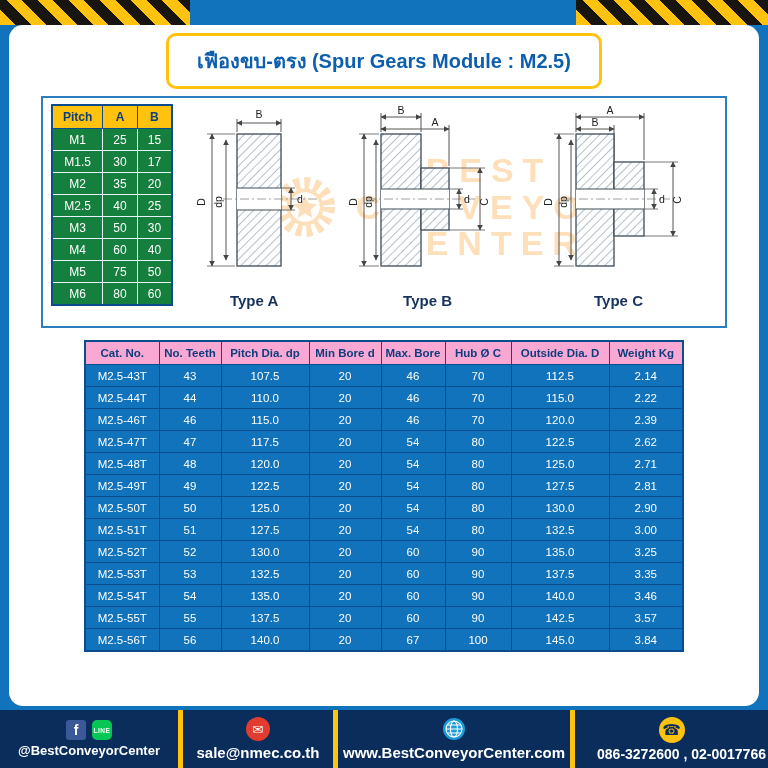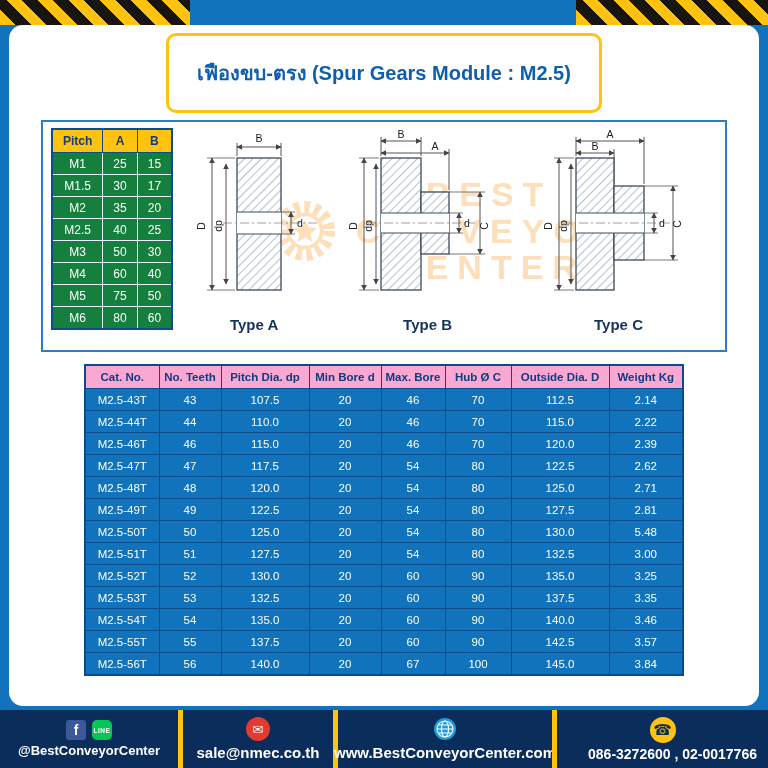--- a/index.html
+++ b/index.html
@@ -6,21 +6,21 @@
   body{width:768px;height:768px;position:relative;overflow:hidden;
        background:#1173bb;font-family:"Liberation Sans",sans-serif;}
   .hazard{position:absolute;top:0;height:25px;
           background:repeating-linear-gradient(45deg,#ffc20e 0 11px,#181410 11px 22px);}
   .hazard.left{left:0;width:190px;}
   .hazard.right{right:0;width:192px;}
   .card{position:absolute;left:9px;right:9px;top:25px;bottom:62px;
         background:#ffffff;border-radius:14px;overflow:hidden;}
   .title-wrap{text-align:center;margin-top:8px;}
   .title-box{display:inline-block;border:3px solid #ffc20e;border-radius:10px;
-             padding:21px 28px;color:#0d5fae;font-weight:bold;font-size:20px;}
+             padding:9px 28px;color:#0d5fae;font-weight:bold;font-size:20px;}
   .top-section{position:relative;margin:7px 32px 0;border:2px solid #2b7fc0;
                border-radius:0;height:232px;display:flex;padding:6px 8px;box-sizing:border-box;}
   
   table.pitch-table{border-collapse:collapse;border:2px solid #0a4c8c;align-self:flex-start;}
   .pitch-table th{background:#ffc20e;color:#0c3d7c;font-size:12px;font-weight:bold;
                   padding:4px 10px;border:1px solid #0a4c8c;}
   .pitch-table td{background:#15803d;color:#ffffff;font-size:12px;text-align:center;
                   padding:3.5px 10px;border:1px solid #e9f3fb;}
   
   .drawings{flex:1;position:relative;display:flex;justify-content:space-evenly;
@@ -36,21 +36,21 @@
   table.spec-table{margin:12px auto 0;border-collapse:collapse;border:2px solid #0a4c8c;
                    width:598px;table-layout:fixed;}
   .spec-table th{background:#f9a8d4;color:#0c3d7c;font-size:11.5px;font-weight:bold;
                  padding:5px 2px;border:1px solid #0a4c8c;white-space:nowrap;overflow:hidden;}
   .spec-table td{background:#1173bb;color:#ffffff;font-size:11.5px;text-align:center;
                  padding:4.5px 2px;border:1px solid #0a4c8c;}
   
   .footer{position:absolute;left:0;right:0;bottom:0;height:58px;background:#0b2d5c;
           display:flex;align-items:stretch;}
   .f-sec{display:flex;flex-direction:column;align-items:center;justify-content:center;gap:3px;}
-  .s1{width:178px;} .s2{width:150px;} .s3{width:214px;} .s4{flex:1;}
+  .s1{width:178px;} .s2{width:150px;} .s3{width:232px;} .s4{flex:1;}
   .f-div{width:5px;background:#ffc20e;}
   .f-text{color:#ffffff;font-weight:bold;font-size:15px;white-space:nowrap;}
   .s1 .f-text{font-size:13px;} .s4 .f-text{font-size:14px;margin-left:20px;}
   .icons-row{display:flex;gap:6px;align-items:center;}
   .fb-icon{width:20px;height:20px;border-radius:3px;background:#3b5998;color:#fff;
            font-weight:bold;font-size:14px;display:grid;place-items:center;}
   .line-icon{width:20px;height:20px;border-radius:5px;background:#06c755;color:#fff;
              font-weight:bold;font-size:6.5px;display:grid;place-items:center;letter-spacing:.5px;}
   .circle{border-radius:50%;display:grid;place-items:center;}
   .circle.email{width:24px;height:24px;background:#e23b30;color:#fff;font-size:13px;}
@@ -325,21 +325,21 @@
             <td>2.81</td>
           </tr>
           <tr>
             <td>M2.5-50T</td>
             <td>50</td>
             <td>125.0</td>
             <td>20</td>
             <td>54</td>
             <td>80</td>
             <td>130.0</td>
-            <td>5.48</td>
+            <td>2.90</td>
           </tr>
           <tr>
             <td>M2.5-51T</td>
             <td>51</td>
             <td>127.5</td>
             <td>20</td>
             <td>54</td>
             <td>80</td>
             <td>132.5</td>
             <td>3.00</td>

